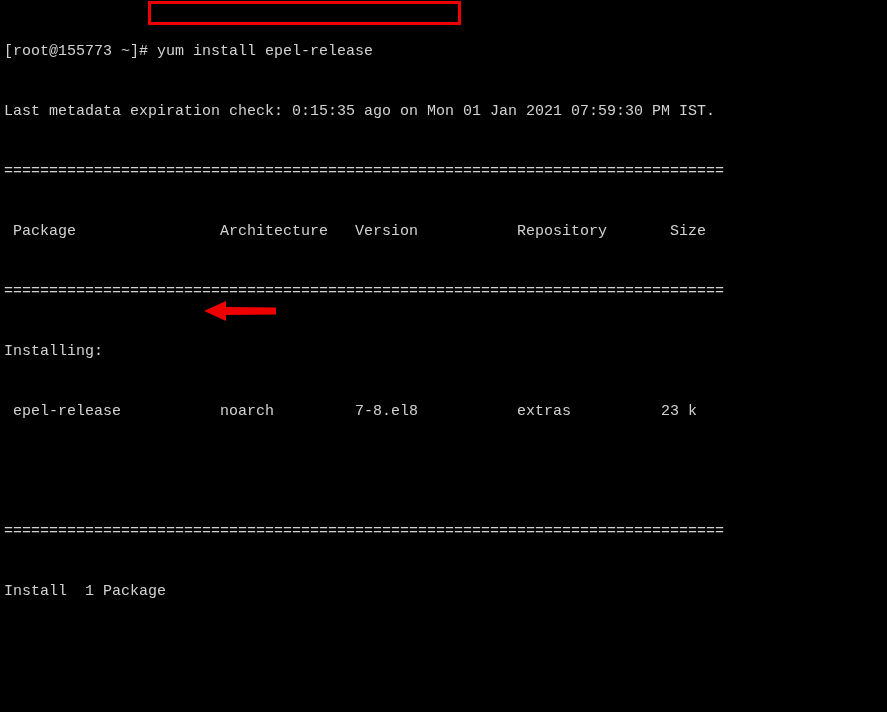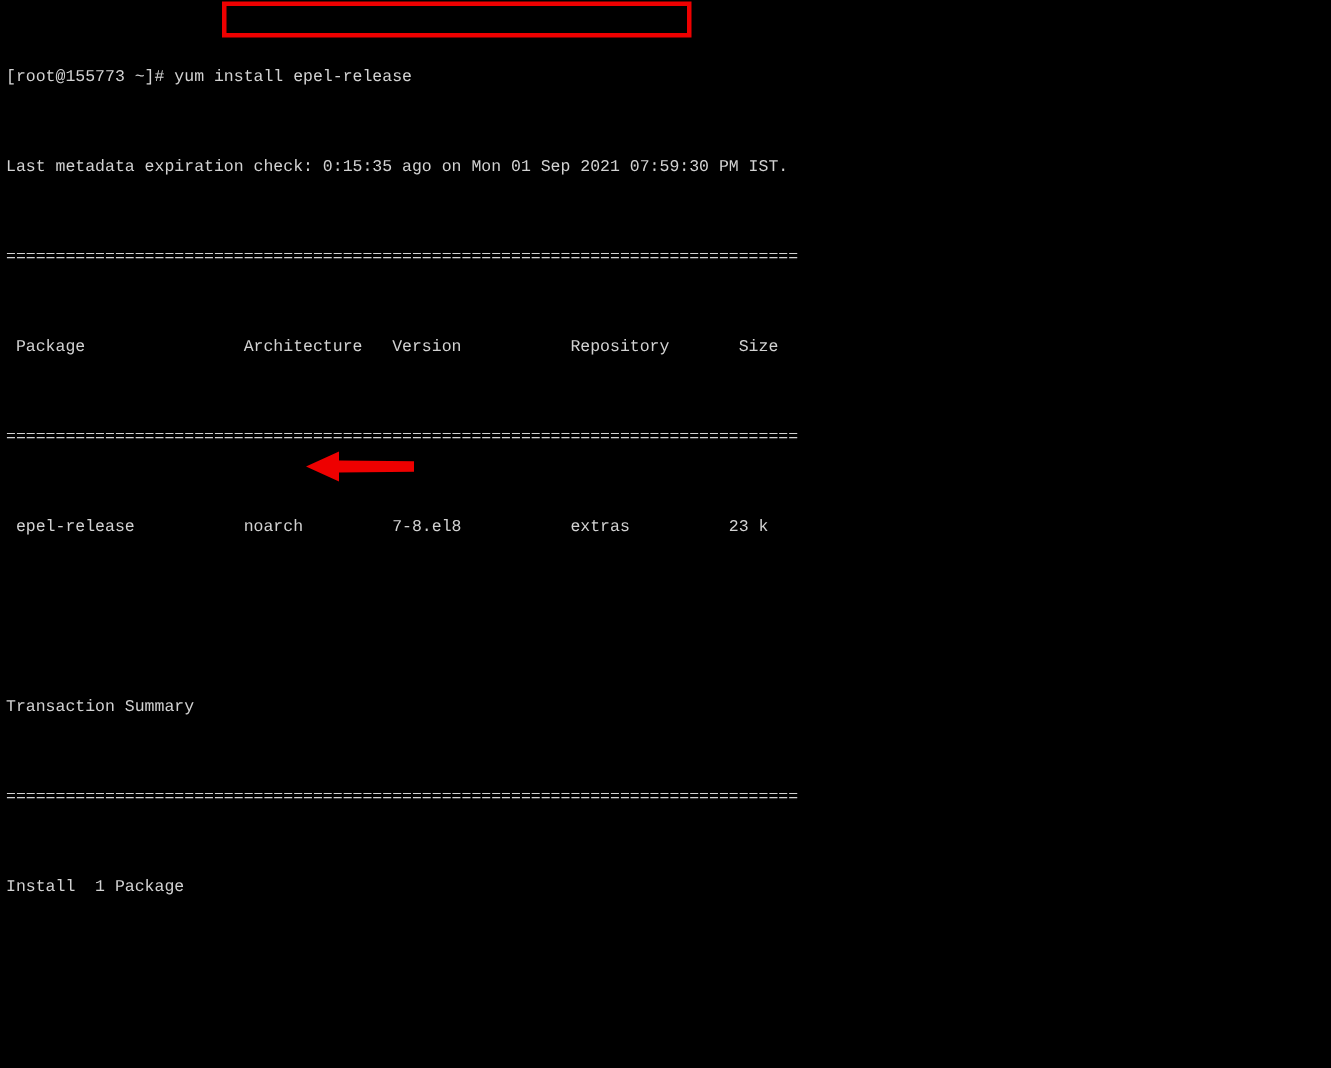--- a/index.html
+++ b/index.html
@@ -8,21 +8,21 @@
     padding: 0;
     background: #000000;
   }
   #terminal {
     position: relative;
     width: 887px;
     height: 712px;
     background: #000000;
     overflow: hidden;
     font-family: "Liberation Mono", "DejaVu Sans Mono", monospace;
-    font-size: 11px;
+    font-size: 15px;
     line-height: 20px;
     color: #d2d2d2;
     -webkit-font-smoothing: antialiased;
   }
   #screen {
     position: absolute;
     left: 0;
     top: 0;
     padding: 2px 0 0 4px;
     white-space: pre;
@@ -45,27 +45,27 @@
     pointer-events: none;
   }
 </style>
 </head>
 <body>
 
 <div id="terminal">
 
   <div id="screen">
     <span class="line">[root@155773 ~]# yum install epel-release</span>
-    <span class="line">Last metadata expiration check: 0:15:35 ago on Mon 01 Sep 2021 07:59:30 PM IST.</span>
+    <span class="line">Last metadata expiration check: 0:15:35 ago on Mon 01 Jan 2021 07:59:30 PM IST.</span>
     <span class="line">================================================================================</span>
     <span class="line"> Package                Architecture   Version           Repository       Size</span>
     <span class="line">================================================================================</span>
+    <span class="line">Installing:</span>
     <span class="line"> epel-release           noarch         7-8.el8           extras          23 k</span>
     <span class="line"></span>
-    <span class="line">Transaction Summary</span>
     <span class="line">================================================================================</span>
     <span class="line">Install  1 Package</span>
     
     
     
     
     
     
     
     

